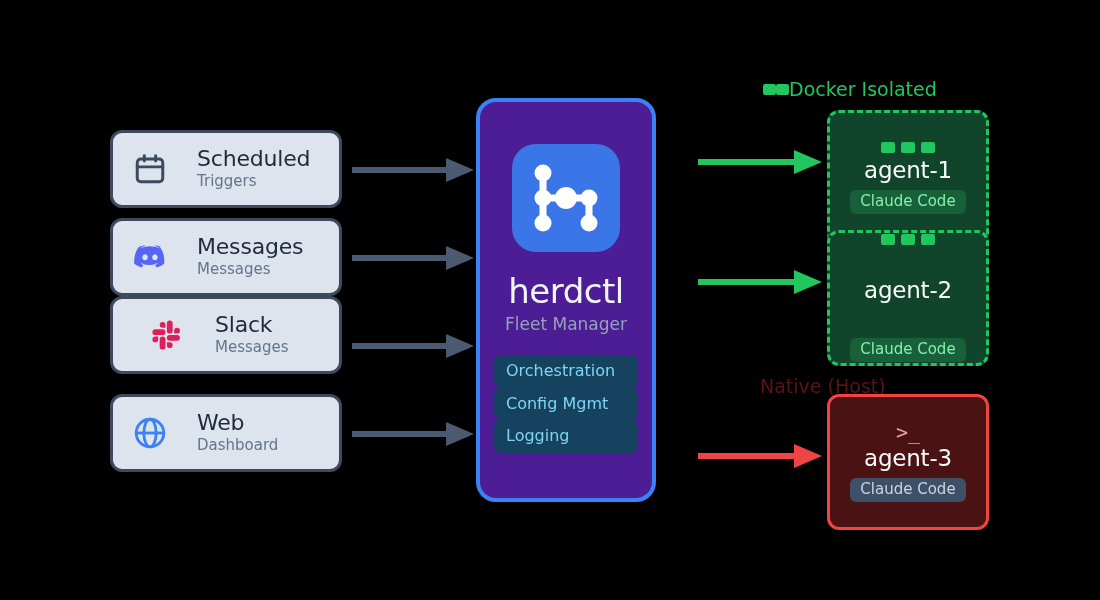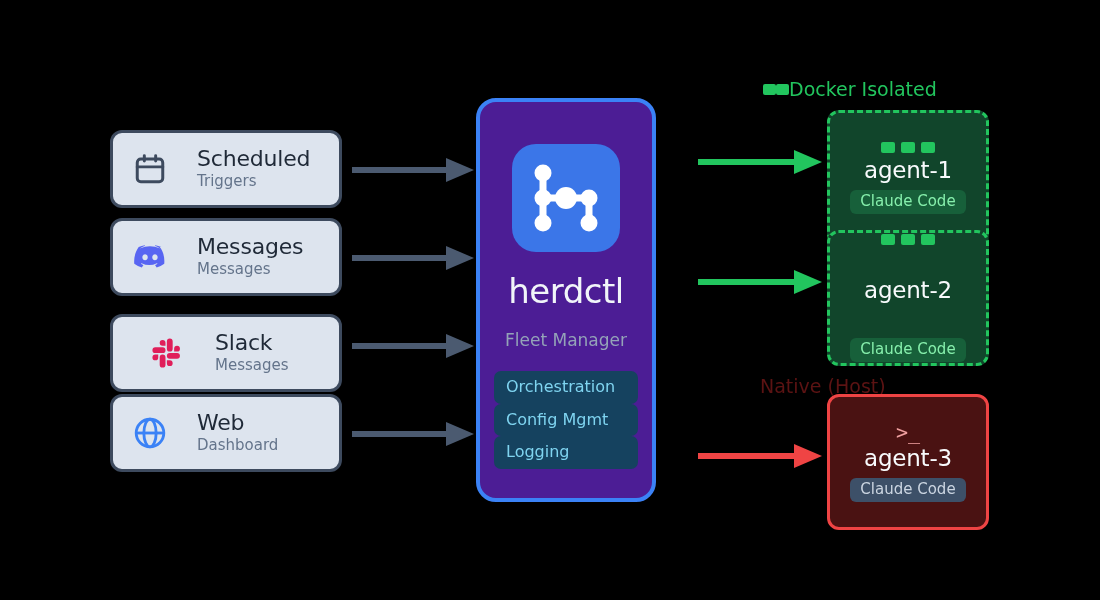--- a/index.html
+++ b/index.html
@@ -50,21 +50,21 @@
   }
   .src-sub {
     font-size: 15px;
     color: #64748b;
     line-height: 1.25;
     margin-top: 1px;
   }
 
   #card-scheduled { top: 130px; }
   #card-discord   { top: 218px; }
-  #card-slack     { top: 314px; padding-left: 36px; }
+  #card-slack     { top: 296px; padding-left: 36px; }
   #card-web       { top: 394px; }
 
   
   .arrow {
     position: absolute;
     height: 34px;
     pointer-events: none;
   }
   .arrow svg { display: block; overflow: visible; }
 
@@ -93,21 +93,21 @@
     justify-content: center;
   }
   #hub-name {
     margin-top: 22px;
     font-size: 34px;
     color: #f1f5f9;
     letter-spacing: -0.5px;
     line-height: 1;
   }
   #hub-role {
-    margin-top: 24px;
+    margin-top: 8px;
     font-size: 17px;
     color: #94a3b8;
     line-height: 1;
     text-align: right;
   }
   #hub-features {
     margin-top: 22px;
     display: flex;
     flex-direction: column;
     gap: 0;

